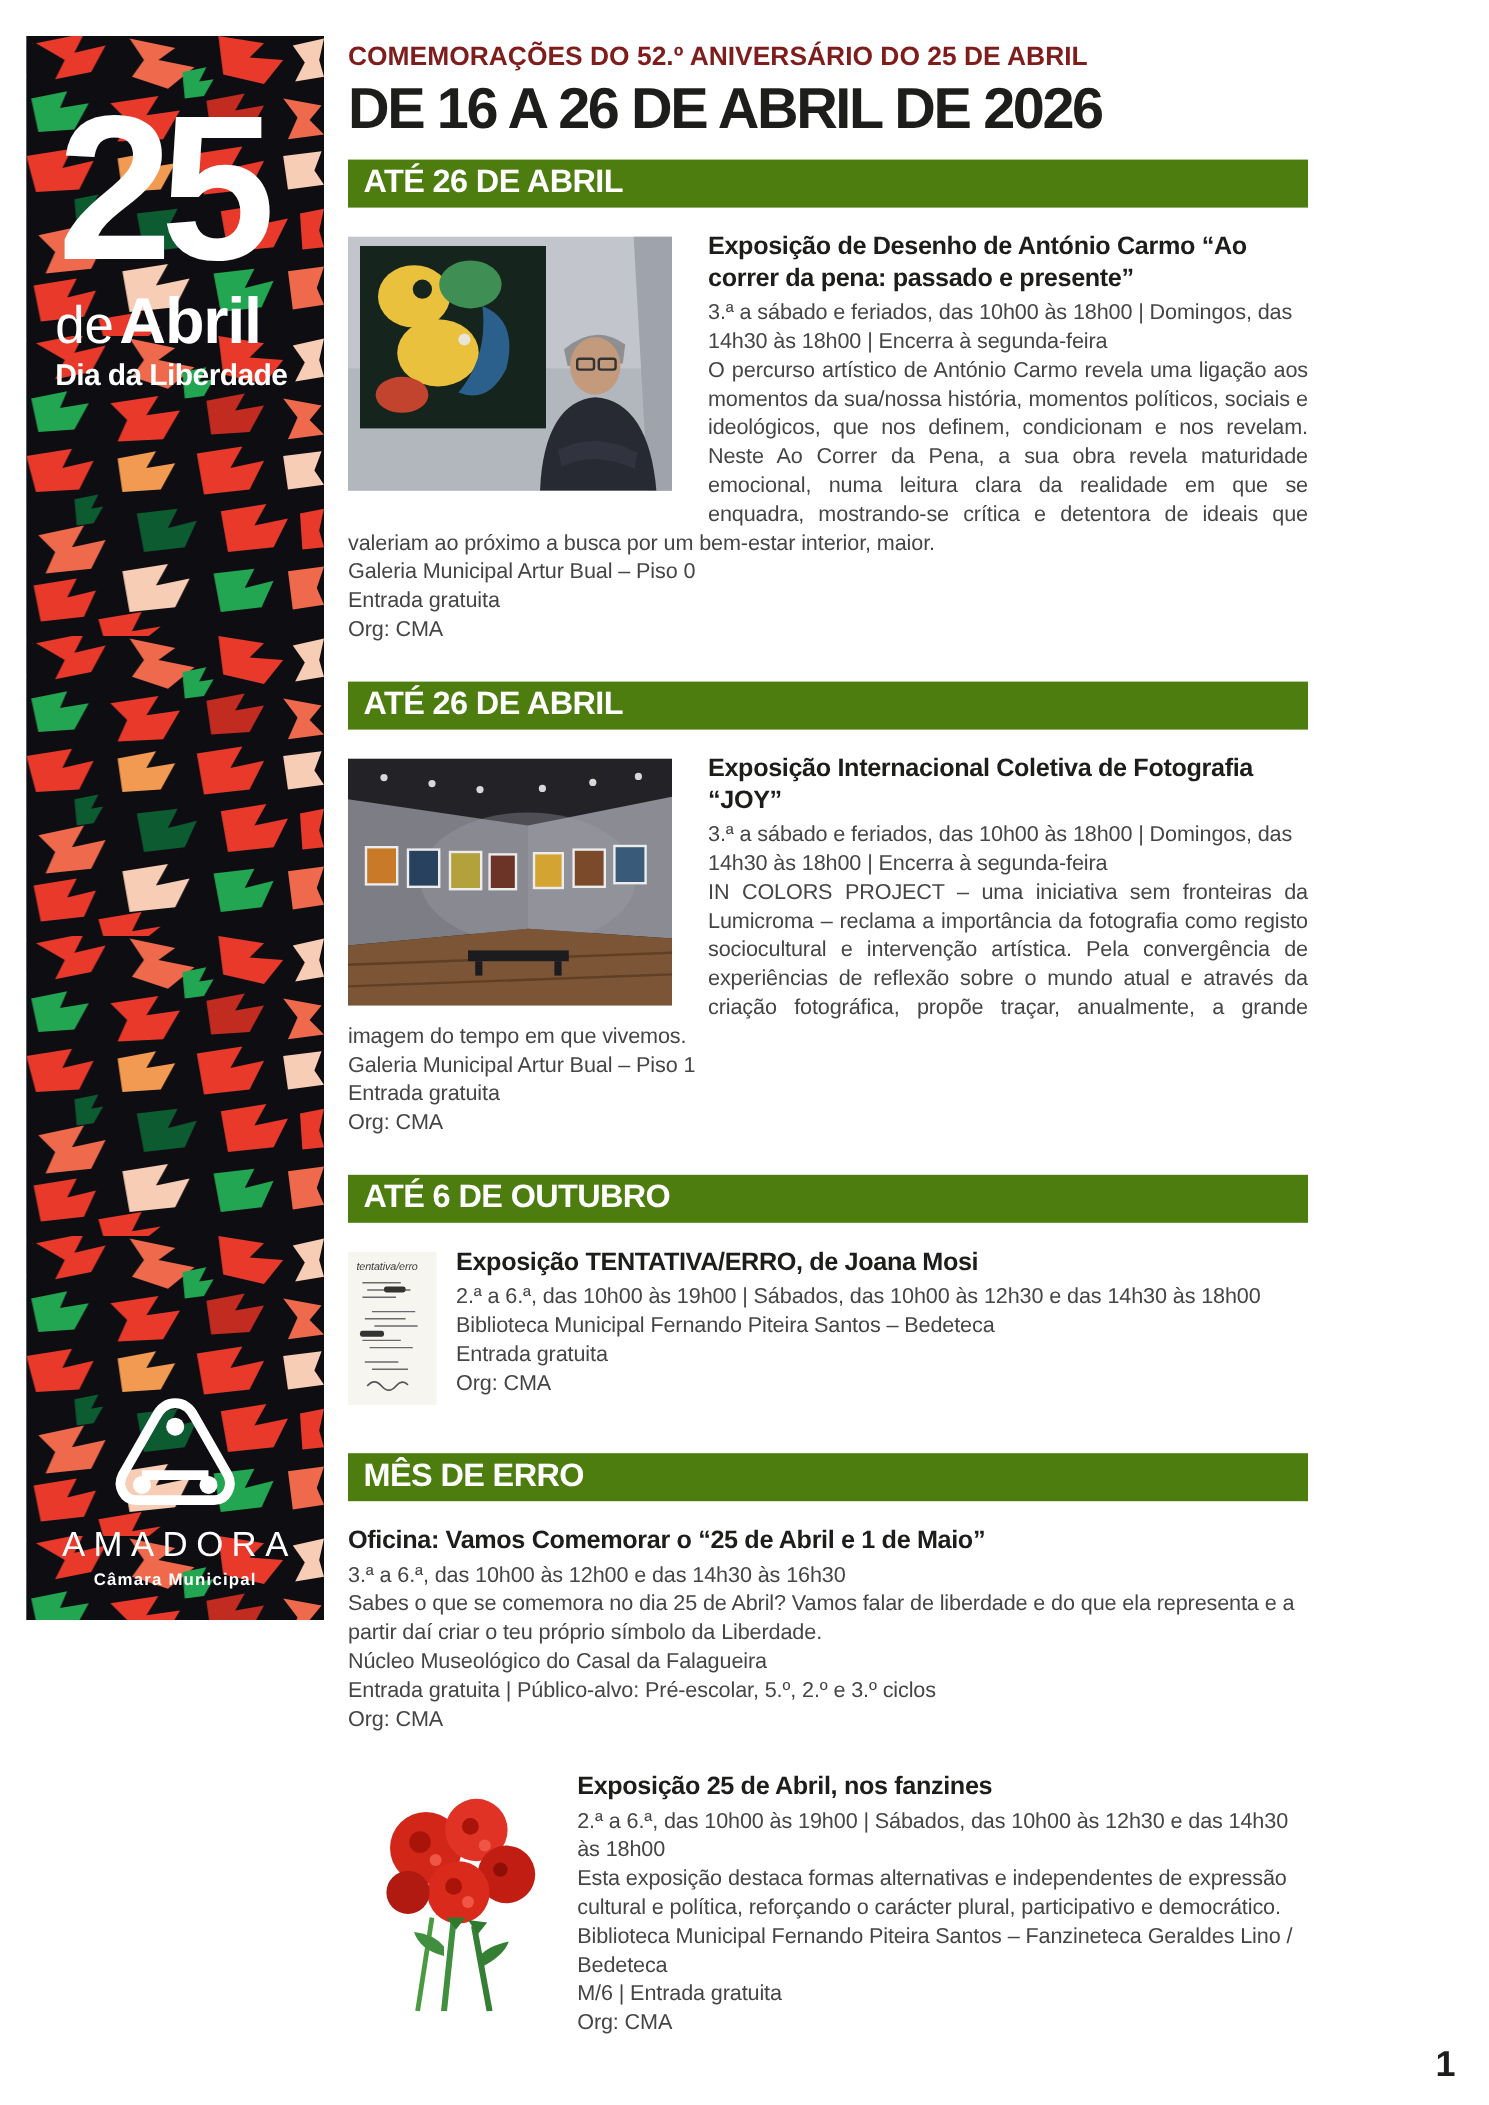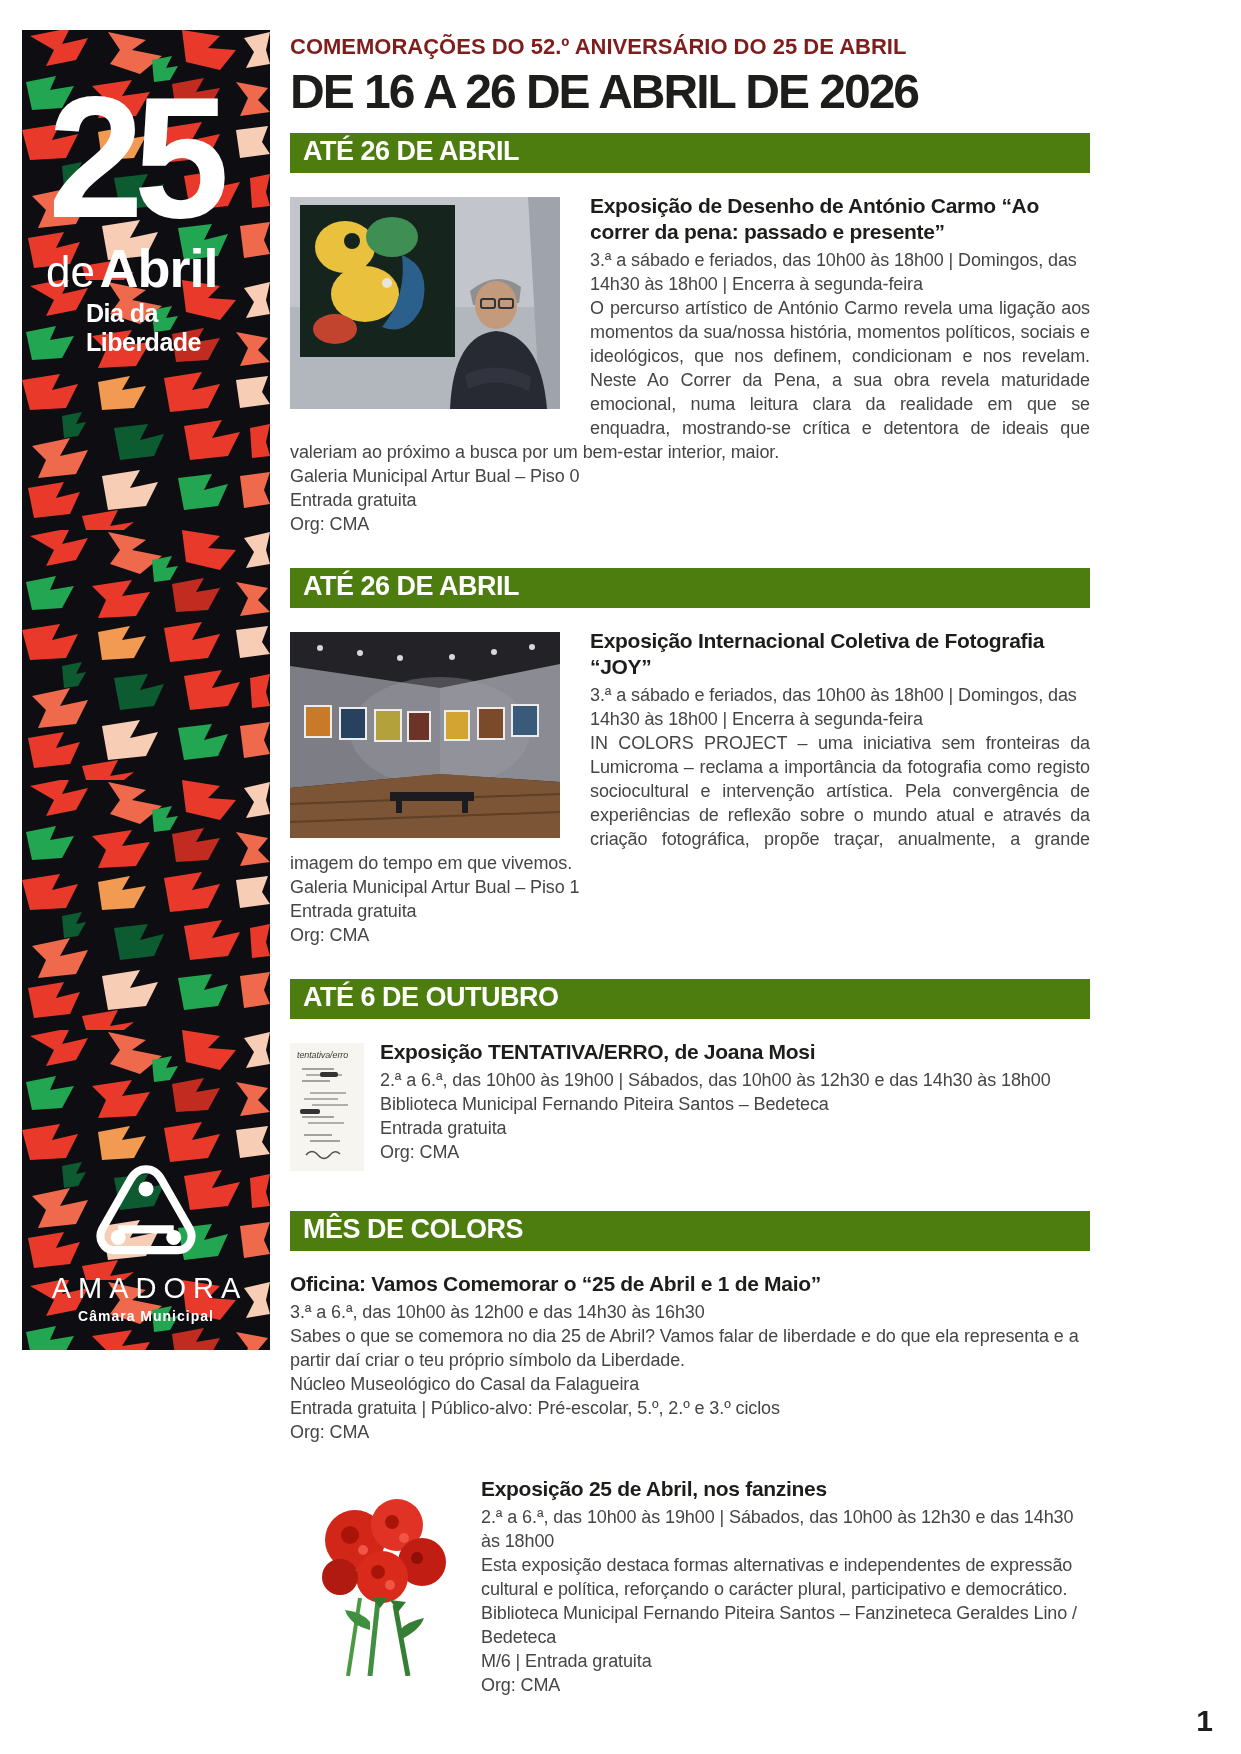--- a/index.html
+++ b/index.html
@@ -9,21 +9,21 @@
   
   .sidebar { position:absolute; left:22px; top:30px; width:248px; height:1320px;
              background:#0d0d12; overflow:hidden; }
   .carn-bg { position:absolute; left:0; top:0; width:100%; height:100%; display:block; }
   .sb-content { position:relative; height:100%; color:#fff; z-index:2; }
   .sb-25 { font-size:172px; font-weight:bold; line-height:0.88; padding:52px 0 0 26px;
            letter-spacing:-10px; }
   .sb-deabril { padding-left:24px; margin-top:4px; white-space:nowrap; }
   .sb-de { font-size:44px; font-weight:normal; }
   .sb-abril { font-size:54px; font-weight:bold; letter-spacing:-1px;margin-top:24px; }
-  .sb-lib { padding-left:24px; font-size:25px; font-weight:bold; margin-top:0px; letter-spacing:-0.5px;margin-left:40px; }
+  .sb-lib { padding-left:24px; font-size:25px; font-weight:bold; margin-top:0px; letter-spacing:-0.5px; }
   .sb-bottom { position:absolute; bottom:26px; left:0; right:0; text-align:center; }
   .amadora-logo { width:118px; height:104px; display:block; margin:0 auto 8px; }
   .sb-amadora { font-size:29px; font-weight:normal; letter-spacing:7px; text-indent:7px; }
   .sb-cm { font-size:14px; font-weight:bold; letter-spacing:1px; margin-top:3px; }
 
   
   main { position:absolute; left:290px; top:34px; width:800px; color:#454545; }
   .kicker { font-size:22px; font-weight:bold; color:#7f1d1d; letter-spacing:0px; }
   .h-title { font-size:48px; font-weight:bold; color:#1d1d1b; margin:4px 0 14px;
              letter-spacing:-2px; }
@@ -187,21 +187,21 @@
         <rect x="10" y="66" width="20" height="5" rx="2" fill="#333333"></rect>
         <path d="M16 112 q6 -7 12 0 q6 7 12 0 q5 -6 10 -1" stroke="#555555" stroke-width="1.4" fill="none"></path>
       </svg>
       <h2 class="ev-title">Exposição TENTATIVA/ERRO, de Joana Mosi</h2>
       <p class="sched">2.ª a 6.ª, das 10h00 às 19h00 | Sábados, das 10h00 às 12h30 e das 14h30 às 18h00</p>
       <p class="meta">Biblioteca Municipal Fernando Piteira Santos – Bedeteca</p>
       <p class="meta">Entrada gratuita</p>
       <p class="meta">Org: CMA</p>
     </section>
 
-    <div class="bar">MÊS DE COLORS</div>
+    <div class="bar">MÊS DE ERRO</div>
     <section class="event">
       <h2 class="ev-title">Oficina: Vamos Comemorar o “25 de Abril e 1 de Maio”</h2>
       <p class="sched">3.ª a 6.ª, das 10h00 às 12h00 e das 14h30 às 16h30</p>
       <p class="desc">Sabes o que se comemora no dia 25 de Abril? Vamos falar de liberdade e do que ela representa e a partir daí criar o teu próprio símbolo da Liberdade.</p>
       <p class="meta">Núcleo Museológico do Casal da Falagueira</p>
       <p class="meta">Entrada gratuita | Público-alvo: Pré-escolar, 5.º, 2.º e 3.º ciclos</p>
       <p class="meta">Org: CMA</p>
     </section>
 
     <section class="event" style="margin-top:30px;">

